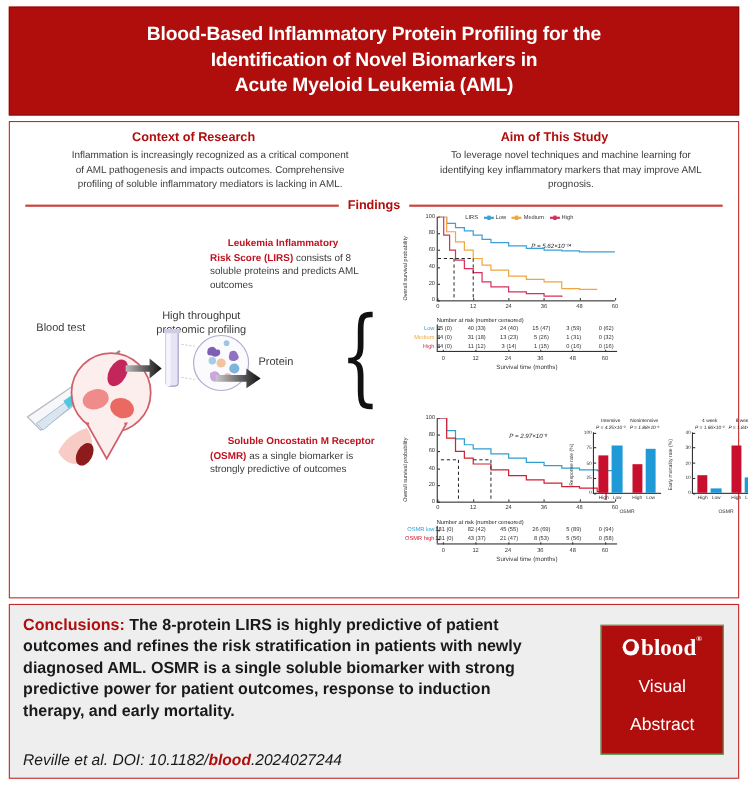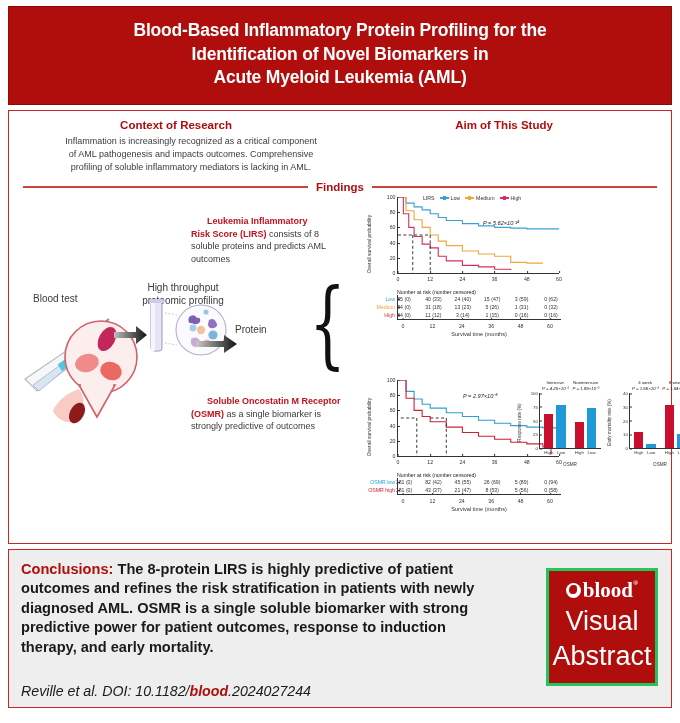--- a/index.html
+++ b/index.html
@@ -240,42 +240,42 @@
   .doi {
     position: absolute; left: 12px; bottom: 8px;
     font-size: 14.2px; font-style: italic; color: #1a1a1a;
   }
   .doi .blood { color: #b00d0d; font-weight: bold; }
 
   .logo {
     position: absolute; right: 13px; top: 18px;
     width: 112px; height: 118px;
     background: #b00d0d;
-    border: 3px solid #22c55e;
+    border: 1px solid #22c55e;
     color: #fff; text-align: center;
     padding-top: 9px;
   }
   .logo .brandrow {
     display: flex; align-items: center; justify-content: center; gap: 2px;
   }
   .logo .dot {
     width: 15px; height: 15px; border-radius: 50%;
     background: #fff; position: relative; display: inline-block;
   }
   .logo .dot::after {
     content: ""; position: absolute; left: 3px; top: 2.5px;
     width: 8px; height: 9px; border-radius: 60% 40% 50% 50%;
     background: #b00d0d;
   }
   .logo .brand {
     font-family: "Liberation Serif", serif;
     font-size: 21px; font-weight: bold; line-height: 1;
   }
   .logo .sup { font-size: 7px; vertical-align: top; }
-  .logo .va { font-size: 27px; line-height: 1.12; margin-top: 5px; }
+  .logo .va { font-size: 16px; line-height: 1.12; margin-top: 17px; }
 </style>
 </head>
 <body>
 
 <div class="poster">
 
   <div class="title-banner">
     <div class="line">Blood-Based Inflammatory Protein Profiling for the</div>
     <div class="line">Identification of Novel Biomarkers in</div>
     <div class="line">Acute Myeloid Leukemia (AML)</div>
@@ -283,20 +283,21 @@
 
   <div class="main-panel">
 
     <div class="ctx-row">
       <div class="ctx-col">
         <div class="ctx-head">Context of Research</div>
         <div class="ctx-body">Inflammation is increasingly recognized as a critical component of AML pathogenesis and impacts outcomes. Comprehensive profiling of soluble inflammatory mediators is lacking in AML.</div>
       </div>
       <div class="ctx-col">
         <div class="ctx-head">Aim of This Study</div>
+        <div class="ctx-body">To leverage novel techniques and machine learning for identifying key inflammatory markers that may improve AML prognosis.</div>
       </div>
     </div>
 
     <div class="findings-row">
       <div class="findings-rule left"></div>
       <div class="findings-label">Findings</div>
       <div class="findings-rule right"></div>
     </div>
 
     <div class="content">

